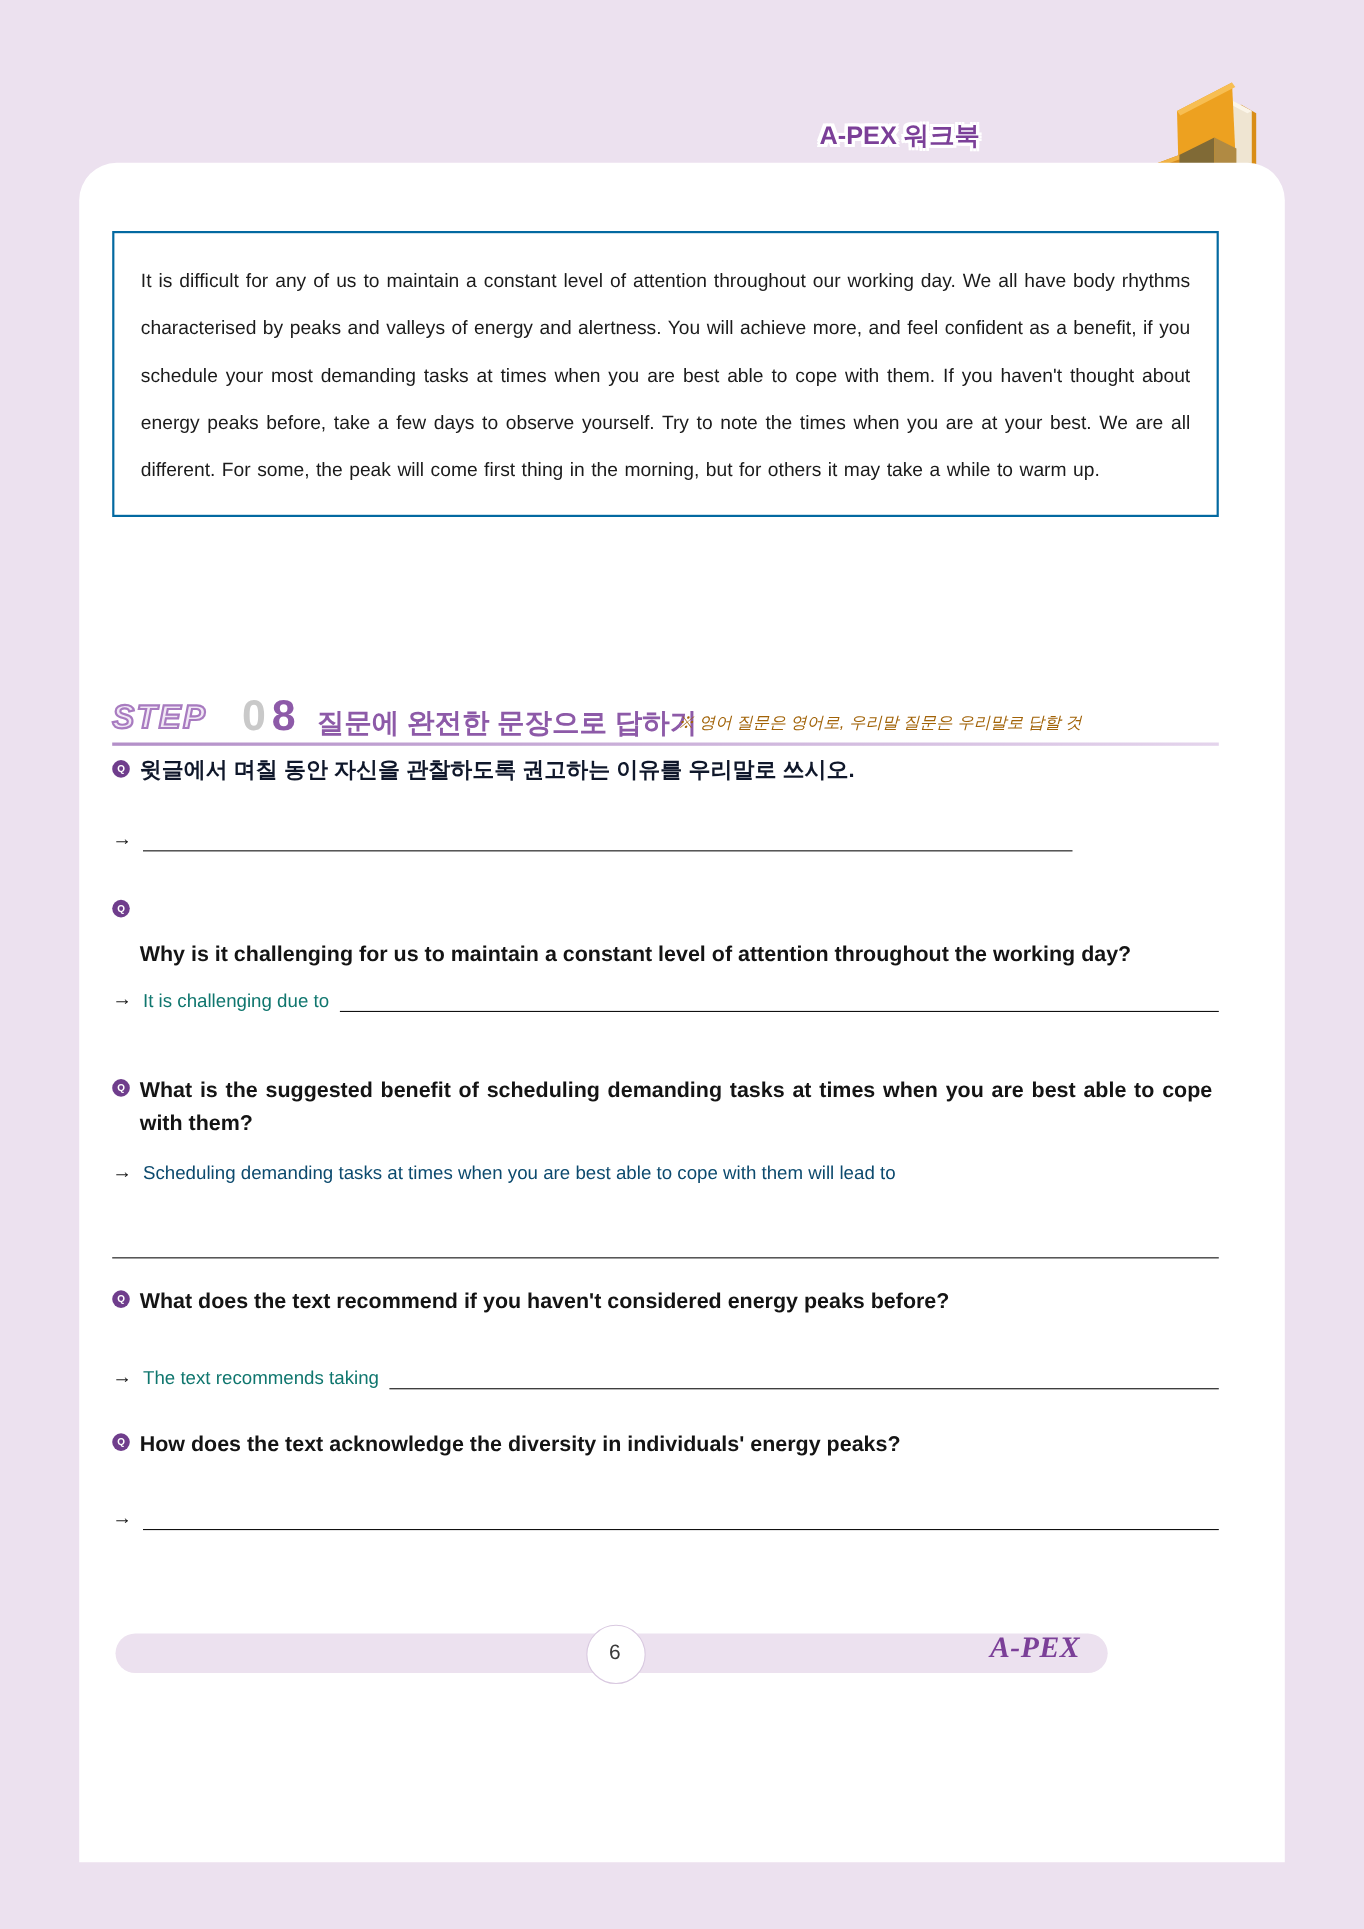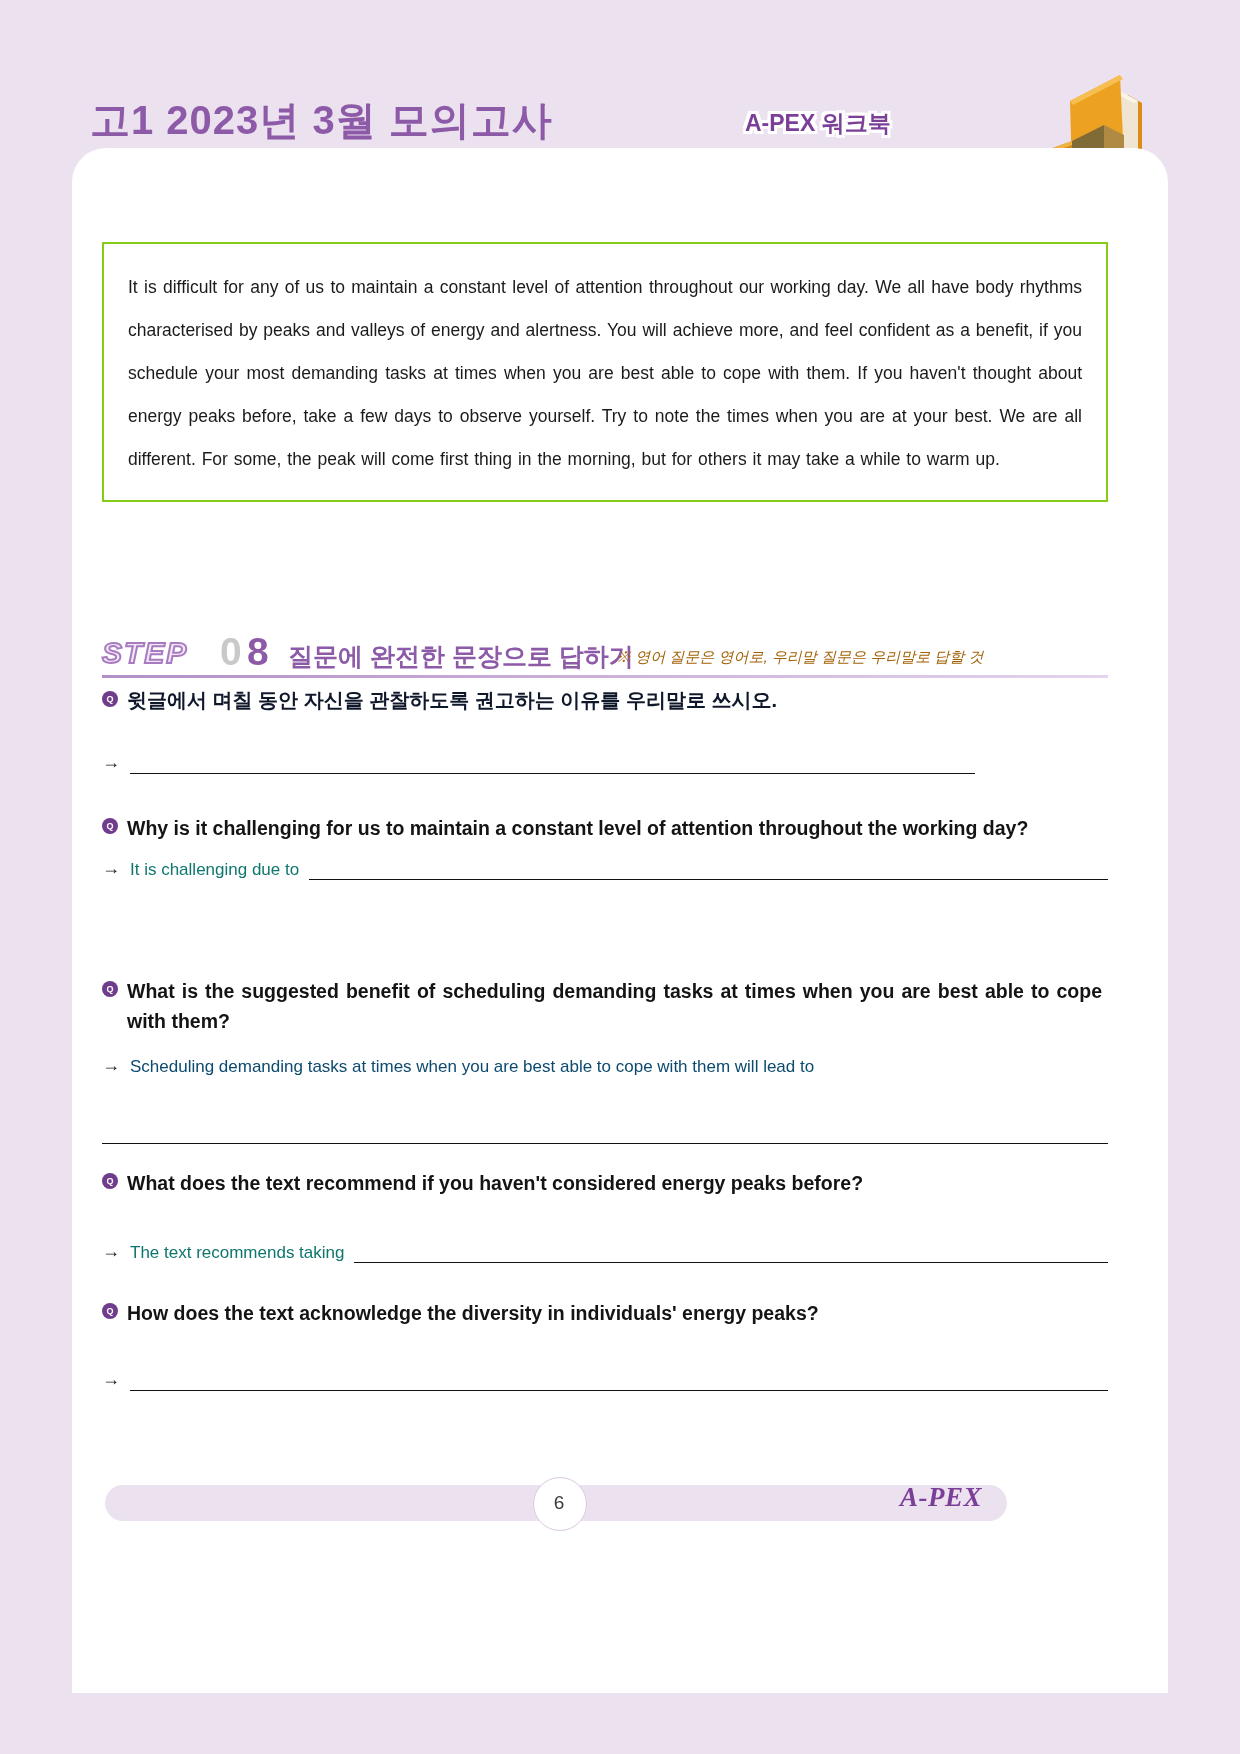--- a/index.html
+++ b/index.html
@@ -64,24 +64,24 @@
     height: 1545px;
     background: #ffffff;
     border-top-left-radius: 34px;
     border-top-right-radius: 34px;
   }
 
   
   .passage-box {
     position: absolute;
     left: 30px;
-    top: 94px;
+    top: 62px;
     width: 1006px;
     box-sizing: border-box;
-    border: 2px solid #84cc16;
+    border: 2px solid #0369a1;
     padding: 22px 24px 20px 24px;
   }
   .passage-text {
     font-size: 17.5px;
     line-height: 2.45;
     color: #1b1b1b;
     text-align: justify;
     text-justify: inter-word;
     word-spacing: 1px;
   }
@@ -256,21 +256,20 @@
     font-style: italic;
     color: #7b3f98;
     letter-spacing: 0.5px;
     font-family: "Liberation Serif", serif;
   }
 </style>
 </head>
 <body>
 
 <div class="page-header">
-  <div class="header-title">고1 2023년 3월 모의고사</div>
   <div class="header-badge">A-PEX 워크북</div>
   <div class="book-icon">
     <svg width="130" height="130" viewBox="0 0 130 130">
 
       <polygon points="108,40 122,48 122,118 108,110" fill="#d98d16"></polygon>
 
       <polygon points="96,34 118,46 118,112 96,100" fill="#efe5d2"></polygon>
       <polygon points="96,34 118,46 114,48 93,37" fill="#fbf5e9"></polygon>
 
       <polygon points="50,46 100,20 104,104 52,122" fill="#eda120"></polygon>
@@ -310,21 +309,21 @@
   <div class="qa" style="top:605px;">
     <div class="a-row">
       <div class="a-arrow">→</div>
       <div class="a-line" style="max-width:845px;"></div>
     </div>
   </div>
 
   <div class="qa" style="top:665px;">
     <div class="q-row">
       <div class="q-bullet">Q</div>
-      <div class="q-text-en" style="width:975px;">Why is it challenging for us to maintain a constant level of attention throughout the working day?</div>
+      <div class="q-text-en" style="width:975px;margin-top:40px;">Why is it challenging for us to maintain a constant level of attention throughout the working day?</div>
     </div>
     <div class="a-row" style="margin-top:16px;">
       <div class="a-arrow">→</div>
       <div class="a-prefix">It is challenging due to</div>
       <div class="a-line"></div>
     </div>
   </div>
 
   <div class="qa" style="top:828px;">
     <div class="q-row">

